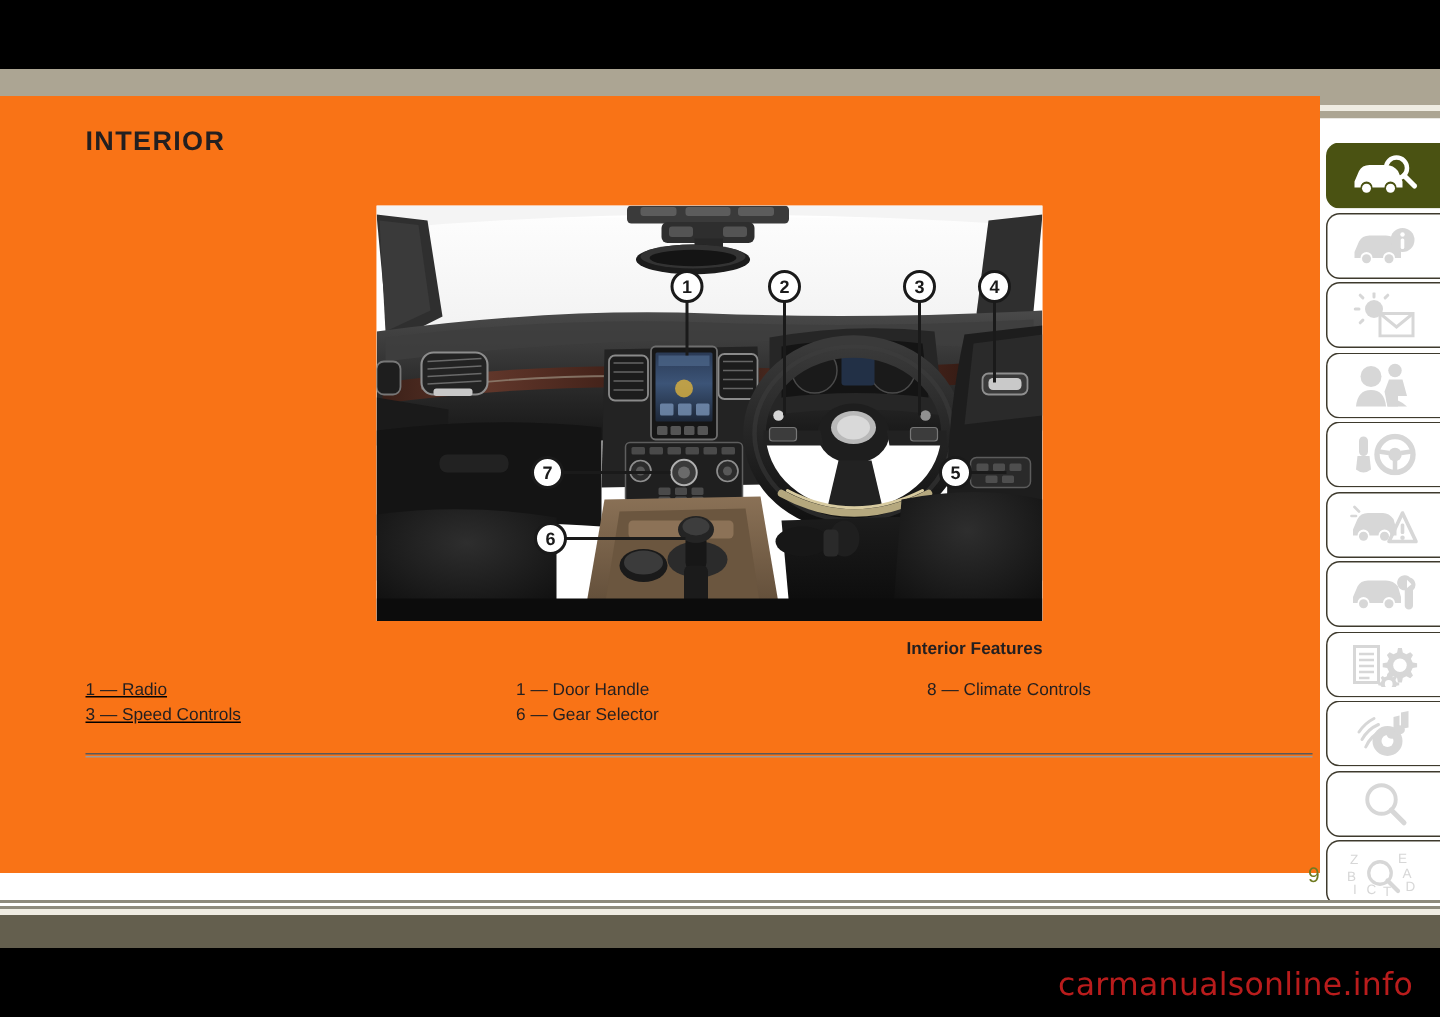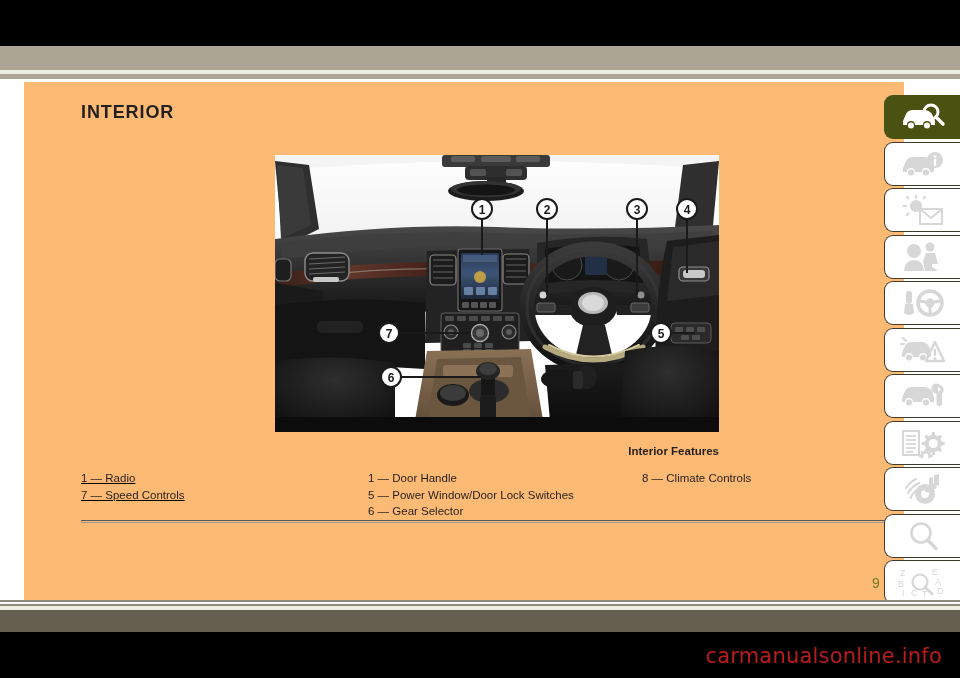--- a/index.html
+++ b/index.html
@@ -91,24 +91,23 @@
     font-family: "DejaVu Sans", sans-serif;
     font-size: 21px;
     color: #b91c1c;
     letter-spacing: 0.2px;
     white-space: nowrap;
   }
 
   
   .page {
     position: absolute;
-    left: 0; top: 82px;
+    left: 0; top: 64px;
     width: 880px; height: 518px;
-    background: #fdba74;
-    margin-left: 24px;
+    background: #f97316;
   }
   .page-title {
     position: absolute;
     left: 57px; top: 20px;
     font-size: 18px;
     font-weight: bold;
     color: #231f20;
     letter-spacing: 0.9px;
   }
 
@@ -494,25 +493,24 @@
         <text x="114" y="182.5" text-anchor="middle" font-family="Liberation Sans, sans-serif" font-size="12" font-weight="bold" fill="#1a1a1a">7</text>
       </g>
     </svg>
   </div>
 
   <div class="caption">Interior Features</div>
 
   <div class="legend">
     <div class="legend-col c1">
       <div class="legend-row">1 — Radio</div>
-      <div class="legend-row">7 — Speed Controls</div>
+      <div class="legend-row">3 — Speed Controls</div>
     </div>
     <div class="legend-col c2">
       <div class="legend-row">1 — Door Handle</div>
-      <div class="legend-row">5 — Power Window/Door Lock Switches</div>
       <div class="legend-row">6 — Gear Selector</div>
     </div>
     <div class="legend-col c3">
       <div class="legend-row">8 — Climate Controls</div>
     </div>
   </div>
   <div class="legend-rule"></div>
   <div class="legend-rule2"></div>
 
 </div>

